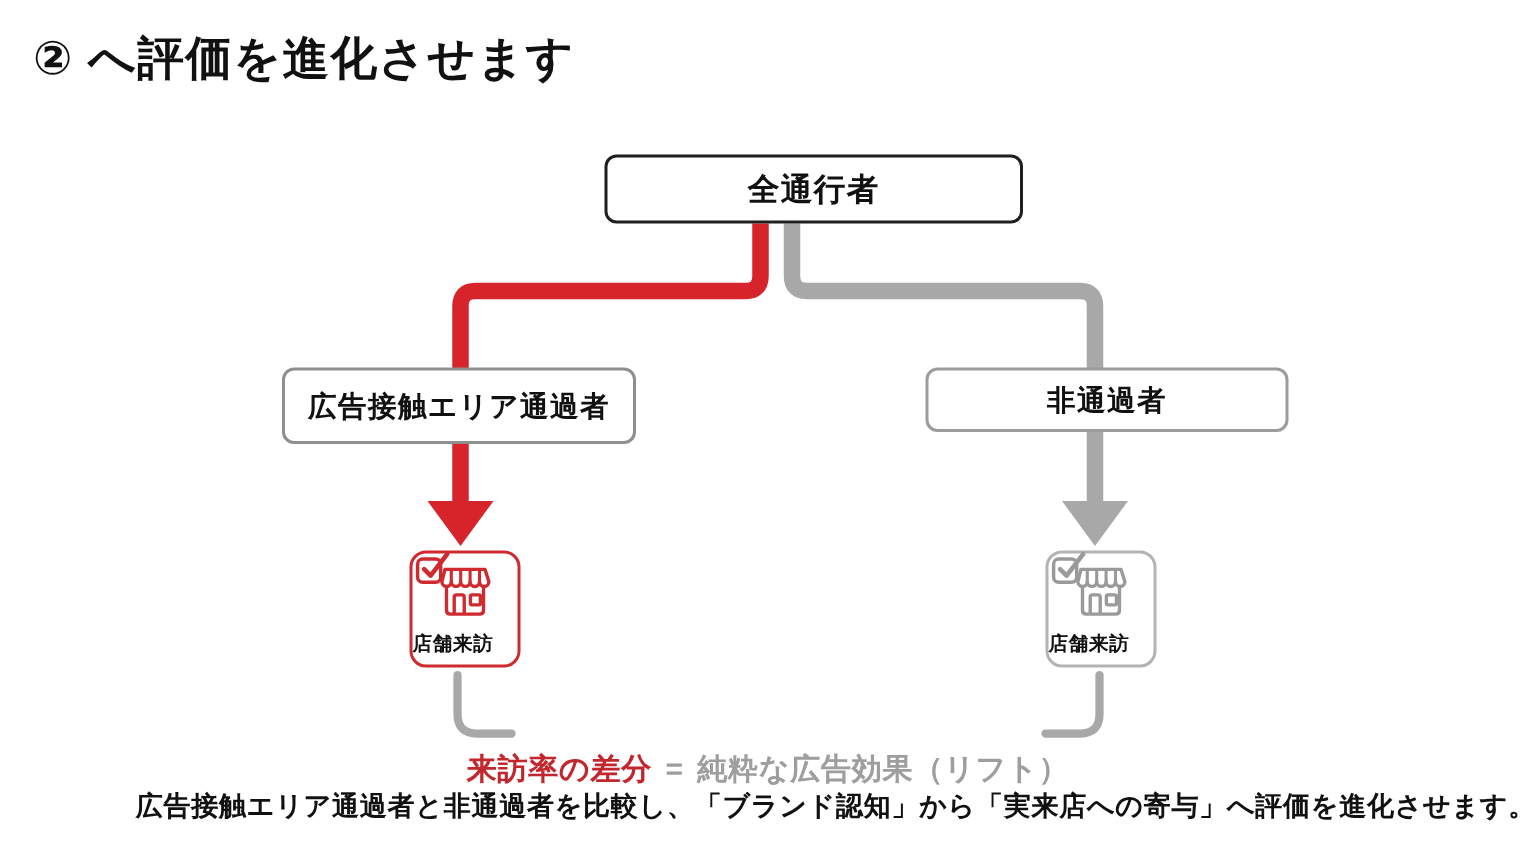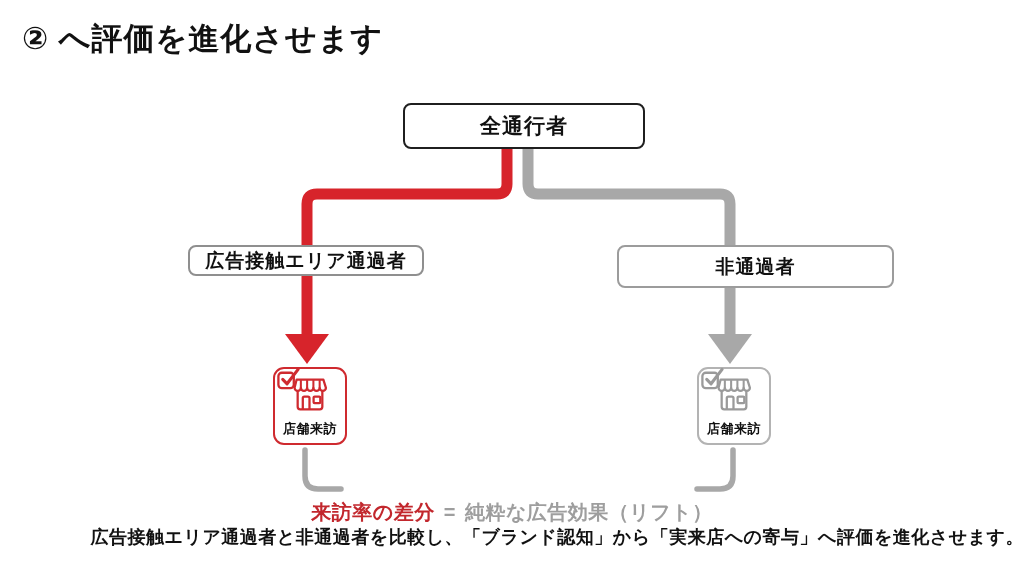--- a/index.html
+++ b/index.html
@@ -20,48 +20,48 @@
   .connectors { position: absolute; left: 0; top: 0; z-index: 1; }
 
   .node {
     position: absolute; z-index: 2;
     background: #fff;
     display: flex; align-items: center; justify-content: center;
     box-sizing: border-box;
     font-weight: 800; letter-spacing: 1px;
   }
   .node-root {
-    left: 403px; top: 103px; width: 242px; height: 46px;
+    left: 403px; top: 103px; width: 279px; height: 46px;
     border: 2.5px solid #1f1f1f; border-radius: 8px;
     font-size: 21px;
   }
   .node-exposed {
-    left: 188px; top: 245px; width: 236px; height: 31px;
+    left: 188px; top: 245px; width: 236px; height: 51px;
     border: 2px solid #8f8f8f; border-radius: 8px;
     font-size: 19px;
   }
   .node-control {
-    left: 617px; top: 245px; width: 277px; height: 43px;
+    left: 617px; top: 245px; width: 242px; height: 43px;
     border: 2px solid #9c9c9c; border-radius: 8px;
     font-size: 19px;
   }
 
   .store-card {
     position: absolute; z-index: 2; top: 367px;
     width: 74px; height: 78px;
     background: #fff; border-radius: 11px;
     box-sizing: border-box;
     display: flex; flex-direction: column; align-items: center;
   }
   .store-card.red  { left: 273px; border: 2.5px solid #cf2a2f; color: #cf2a2f; }
   .store-card.gray { left: 697px; border: 2.5px solid #b3b3b3; color: #9a9a9a; }
   .store-card .storefront { margin-top: 7px; }
   .store-label {
     position: absolute; left: 0; right: 0; bottom: 5px;
-    text-align: center;
+    text-align: left;
     font-size: 13px; font-weight: 800; color: #111; letter-spacing: 0.5px;
   }
   .checkbox-badge { position: absolute; left: 1px; top: -3px; }
 
   .formula {
     position: absolute; z-index: 2; left: 0; top: 471px; width: 100%;
     display: flex; justify-content: center; align-items: baseline; gap: 9px;
     font-size: 20px; letter-spacing: 0.5px;
   }
   .formula .diff   { color: #c2272d; font-weight: 800; margin-top: 28px; }

